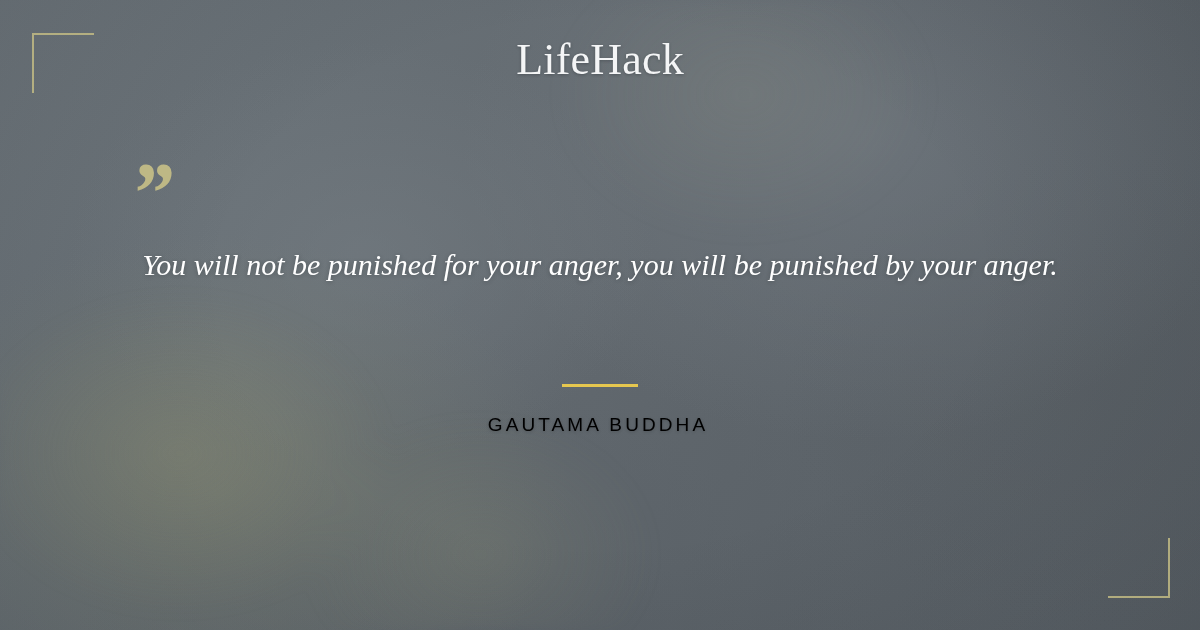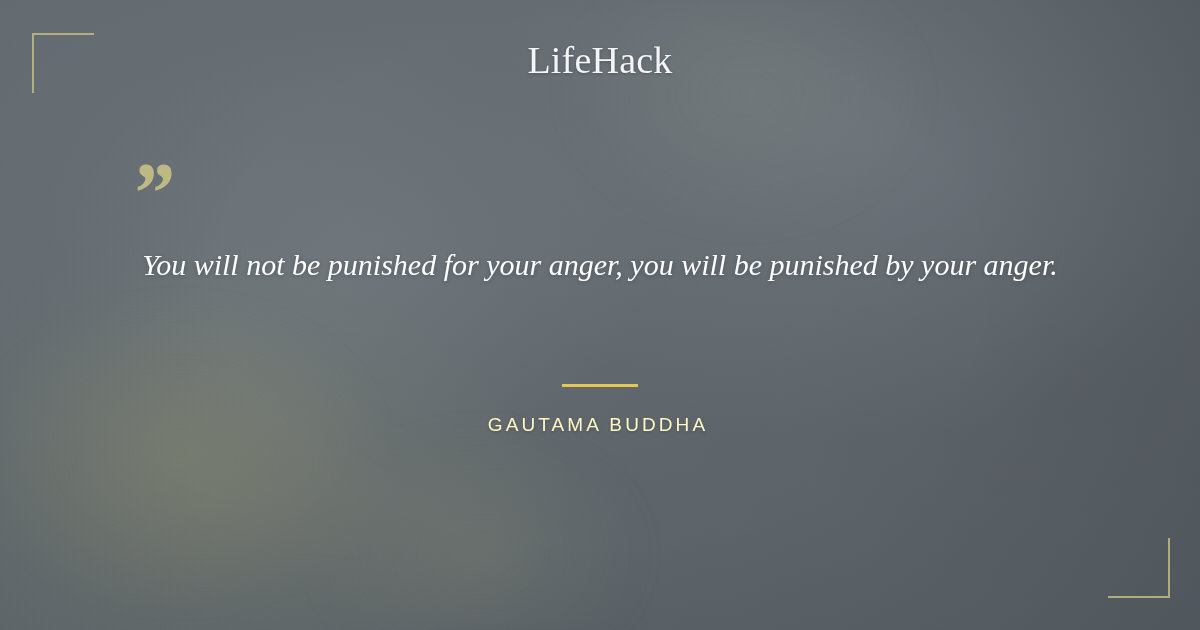--- a/index.html
+++ b/index.html
@@ -73,21 +73,21 @@
   }
 
   
   .logo {
     position: absolute;
     top: 38px;
     left: 0;
     width: 1200px;
     text-align: center;
     font-family: "Liberation Serif", "DejaVu Serif", serif;
-    font-size: 38px;
+    font-size: 44px;
     line-height: 44px;
     color: #f4f5f6;
     letter-spacing: 0.2px;
     text-shadow: 0 1px 3px rgba(30,35,40,0.35);
   }
 
   
   .quote-mark {
     position: absolute;
     left: 130px;
@@ -136,21 +136,21 @@
   .author {
     position: absolute;
     left: 0;
     top: 414px;
     width: 1196px;
     text-align: center;
     font-family: "Liberation Sans", sans-serif;
     font-size: 19px;
     font-weight: 500;
     letter-spacing: 3.1px;
-    color: #fef9c3;
+    color: #000000;
     text-shadow: 0 1px 3px rgba(30,35,40,0.25);
   }
 </style>
 </head>
 <body>
 
 <div class="quote-card">
 
   <div class="bg-base"></div>
   <div class="bg-warm"></div>

